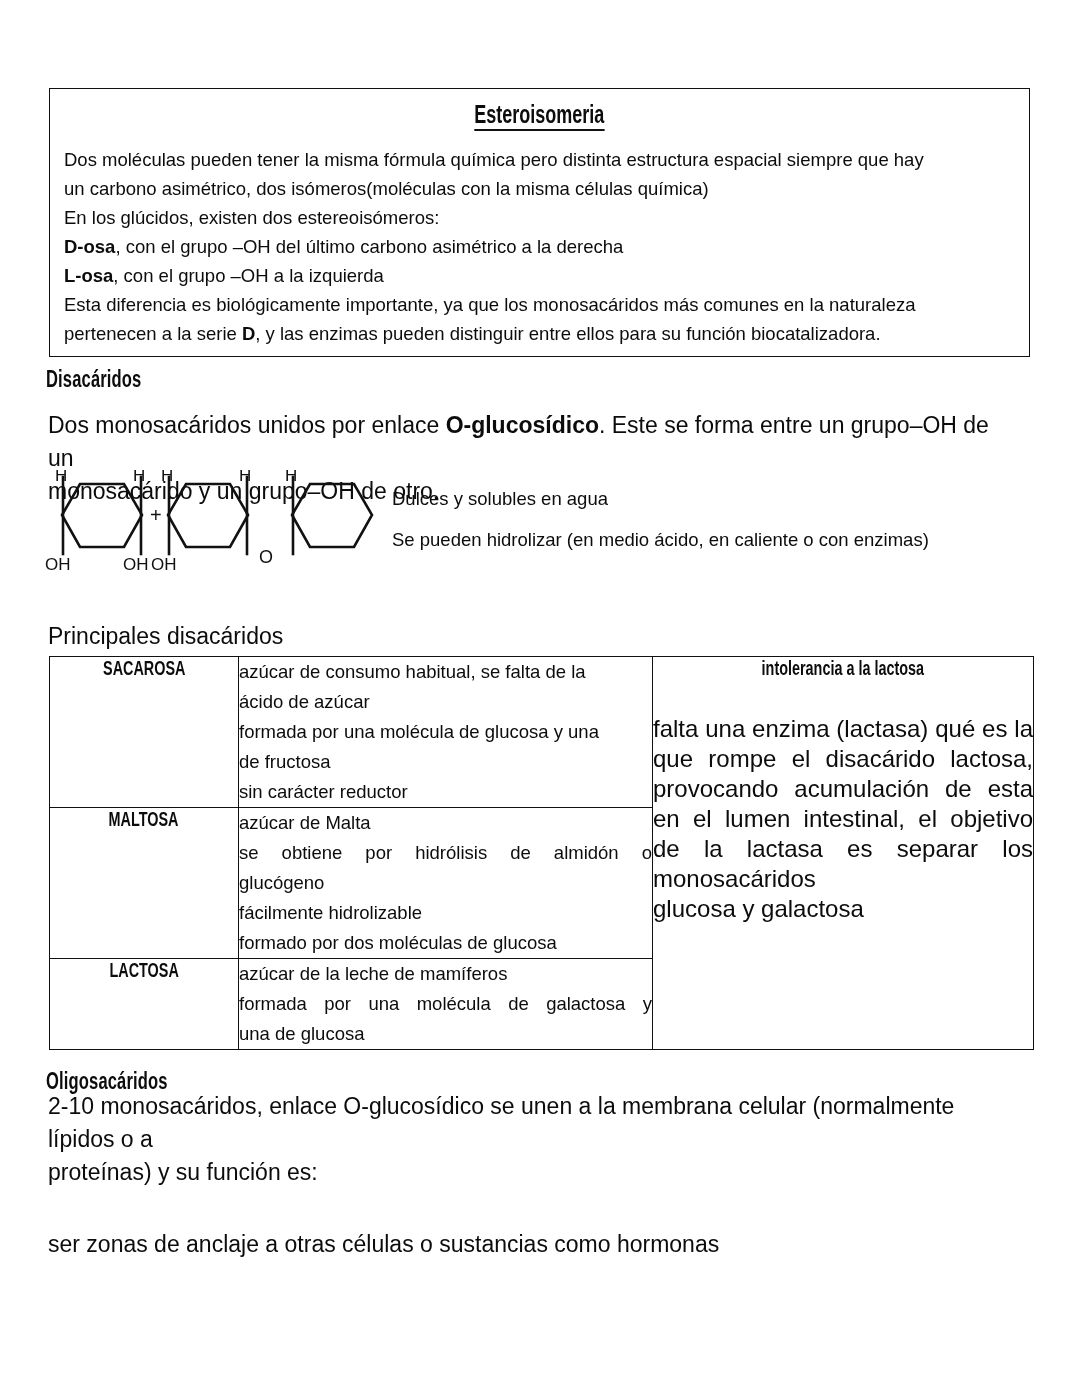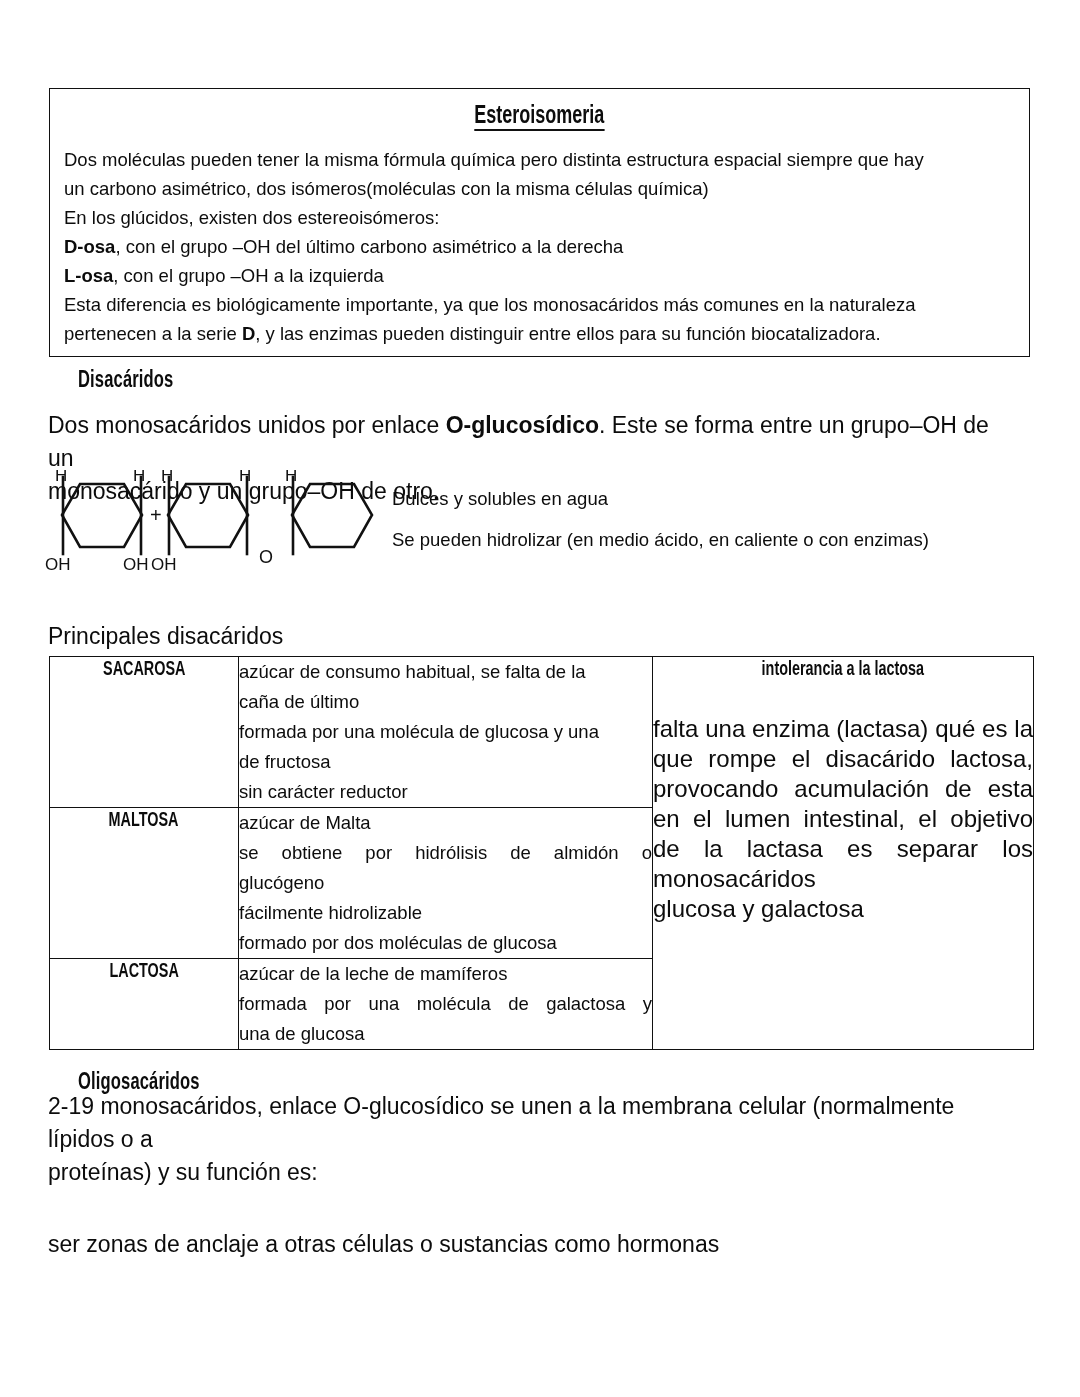--- a/index.html
+++ b/index.html
@@ -58,21 +58,20 @@
     padding:0 2px 0 6px;
   }
   .box-body div{white-space:nowrap;}
   b{font-weight:bold;}
 
   
   .sec-head{
     position:absolute;
     font-size:23px;
     line-height:26px;
-    margin-left:32px;
   }
   #head-disacaridos{left:46px; top:366px;}
   #head-oligosacaridos{left:46px; top:1068px;}
 
   
   .para{
     position:absolute;
     font-size:23px;
     line-height:33px;
   }
@@ -203,21 +202,21 @@
   <div class="para" id="lbl-principales">Principales disacáridos</div>
 
   <table class="disac">
     <tbody>
         <tr>
       <td class="name-cell">
         <span class="cond-center">SACAROSA</span>
       </td>
       <td class="desc-cell">
         <div>azúcar de consumo habitual, se falta de la</div>
-        <div>caña de último</div>
+        <div>ácido de azúcar</div>
         <div>formada por una molécula de glucosa y una</div>
         <div>de fructosa</div>
         <div>sin carácter reductor</div>
       </td>
       <td class="intol-cell" rowspan="3">
         <div class="intol-title">
           <span class="cond-center">intolerancia a la lactosa</span>
         </div>
         <div class="intol-body">falta una enzima (lactasa) qué es la que rompe el disacárido lactosa, provocando acumulación de esta en el lumen intestinal, el objetivo de la lactasa es separar los monosacáridos</div>
         <div class="intol-body lastline">glucosa y galactosa</div>
@@ -246,19 +245,19 @@
       </td>
     </tr>
   </tbody>
     </table>
 
   <div class="sec-head" id="head-oligosacaridos">
     <span class="cond">Oligosacáridos</span>
   </div>
 
   <div class="para" id="p-oligo1">
-    <div>2-19 monosacáridos, enlace O-glucosídico se unen a la membrana celular (normalmente lípidos o a</div>
+    <div>2-10 monosacáridos, enlace O-glucosídico se unen a la membrana celular (normalmente lípidos o a</div>
     <div>proteínas) y su función es:</div>
   </div>
 
   <div class="para" id="p-oligo3">ser zonas de anclaje a otras células o sustancias como hormonas</div>
 
 </div>
 
 </body></html>

